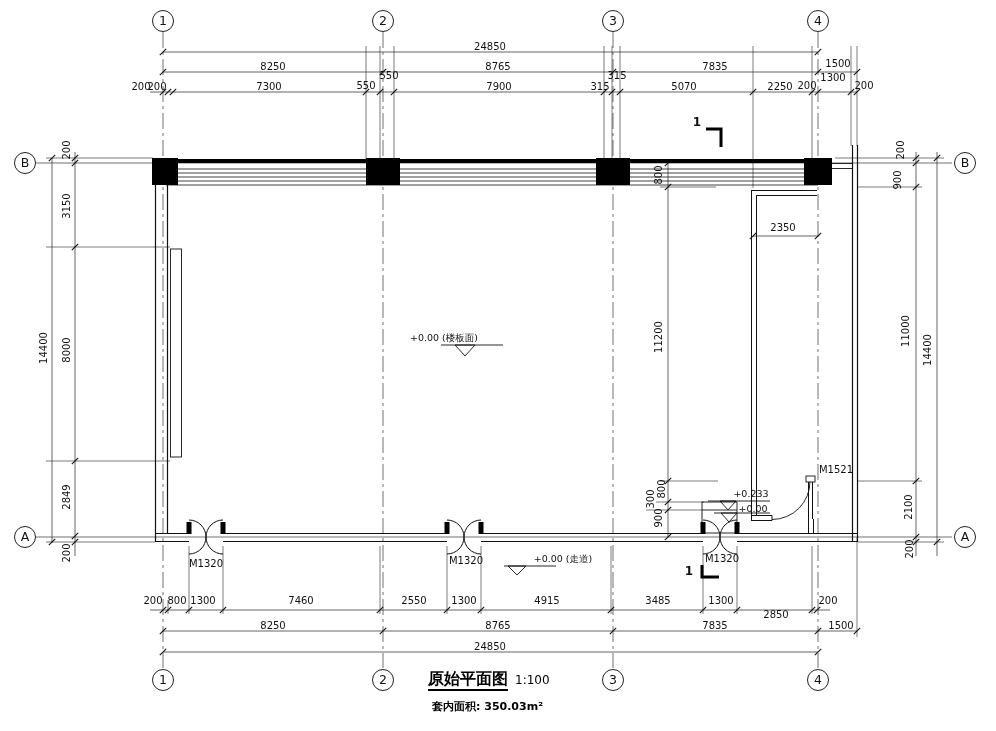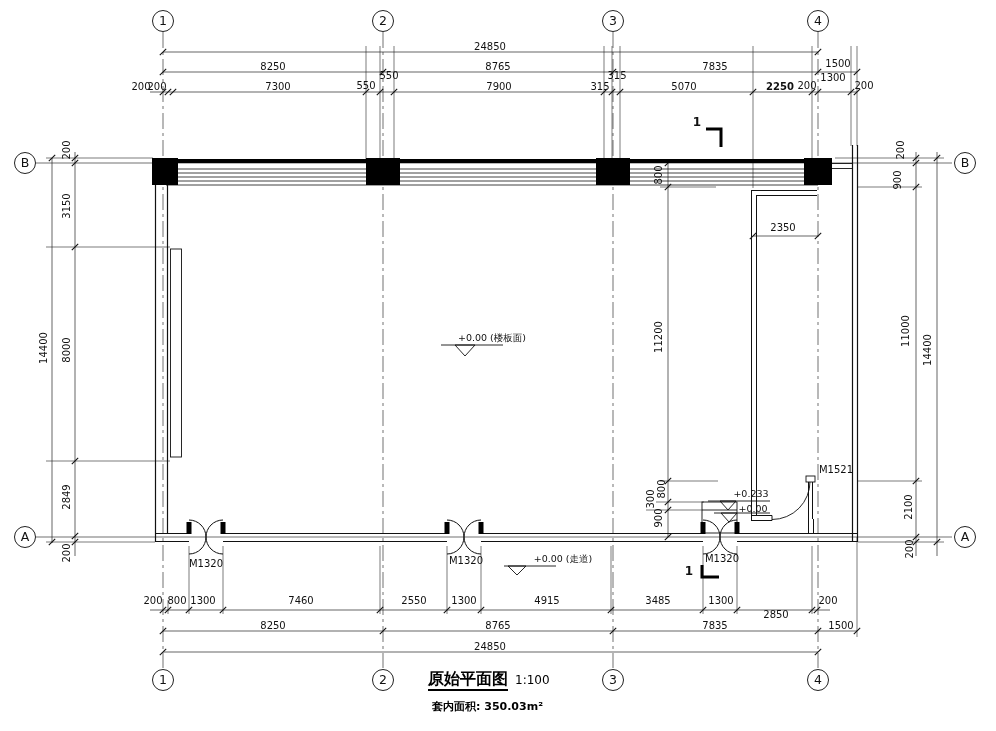--- a/index.html
+++ b/index.html
@@ -258,28 +258,28 @@
 
   <div id="label-layer">
       <div class="lbl" style="left: 490px; top: 47px;">24850</div>
       <div class="lbl" style="left: 273px; top: 67px;">8250</div>
       <div class="lbl" style="left: 498px; top: 67px;">8765</div>
       <div class="lbl" style="left: 715px; top: 67px;">7835</div>
       <div class="lbl" style="left: 838px; top: 64px;">1500</div>
       <div class="lbl" style="left: 833px; top: 78px;">1300</div>
       <div class="lbl" style="left: 141px; top: 87px;">200</div>
       <div class="lbl" style="left: 157px; top: 87px;">200</div>
-      <div class="lbl" style="left: 269px; top: 87px; margin-left: 9px;">7300</div>
+      <div class="lbl" style="left: 269px; top: 87px;">7300</div>
       <div class="lbl" style="left: 366px; top: 86px;">550</div>
       <div class="lbl" style="left: 389px; top: 76px;">550</div>
       <div class="lbl" style="left: 499px; top: 87px;">7900</div>
       <div class="lbl" style="left: 600px; top: 87px;">315</div>
       <div class="lbl" style="left: 617px; top: 76px;">315</div>
       <div class="lbl" style="left: 684px; top: 87px;">5070</div>
-      <div class="lbl" style="left: 780px; top: 87px; font-weight: bold;">2250</div>
+      <div class="lbl" style="left: 780px; top: 87px;">2250</div>
       <div class="lbl" style="left: 807px; top: 86px;">200</div>
       <div class="lbl" style="left: 864px; top: 86px;">200</div>
       <div class="lbl" style="left: 153px; top: 601px;">200</div>
       <div class="lbl" style="left: 177px; top: 601px;">800</div>
       <div class="lbl" style="left: 203px; top: 601px;">1300</div>
       <div class="lbl" style="left: 301px; top: 601px;">7460</div>
       <div class="lbl" style="left: 414px; top: 601px;">2550</div>
       <div class="lbl" style="left: 464px; top: 601px;">1300</div>
       <div class="lbl" style="left: 547px; top: 601px;">4915</div>
       <div class="lbl" style="left: 658px; top: 601px;">3485</div>
@@ -306,21 +306,21 @@
       <div class="lbl rot" style="left: 659px; top: 175px;">800</div>
       <div class="lbl rot" style="left: 659px; top: 337px;">11200</div>
       <div class="lbl" style="left: 783px; top: 228px;">2350</div>
       <div class="lbl rot" style="left: 662px; top: 489px;">800</div>
       <div class="lbl rot" style="left: 651px; top: 499px;">300</div>
       <div class="lbl rot" style="left: 659px; top: 518px;">900</div>
       <div class="lbl" style="left: 206px; top: 564px;">M1320</div>
       <div class="lbl" style="left: 466px; top: 561px;">M1320</div>
       <div class="lbl" style="left: 722px; top: 559px;">M1320</div>
       <div class="lbl" style="left: 792px; top: 470px; margin-left: 44px;">M1521</div>
-      <div class="lbl elev" style="left: 492px; top: 338px;">+0.00 (楼板面)</div>
+      <div class="lbl elev" style="left: 444px; top: 338px;">+0.00 (楼板面)</div>
       <div class="lbl elev" style="left: 531px; top: 559px; margin-left: 32px;">+0.00 (走道)</div>
       <div class="lbl elev" style="left: 751px; top: 494px;">+0.233</div>
       <div class="lbl elev" style="left: 753px; top: 509px;">+0.00</div>
       <div class="lbl sec" style="left: 697px; top: 122px;">1</div>
       <div class="lbl sec" style="left: 689px; top: 571px;">1</div>
       <div class="bubble" style="left: 152px; top: 10px;">1</div>
       <div class="bubble" style="left: 372px; top: 10px;">2</div>
       <div class="bubble" style="left: 602px; top: 10px;">3</div>
       <div class="bubble" style="left: 807px; top: 10px;">4</div>
       <div class="bubble" style="left: 152px; top: 669px;">1</div>

